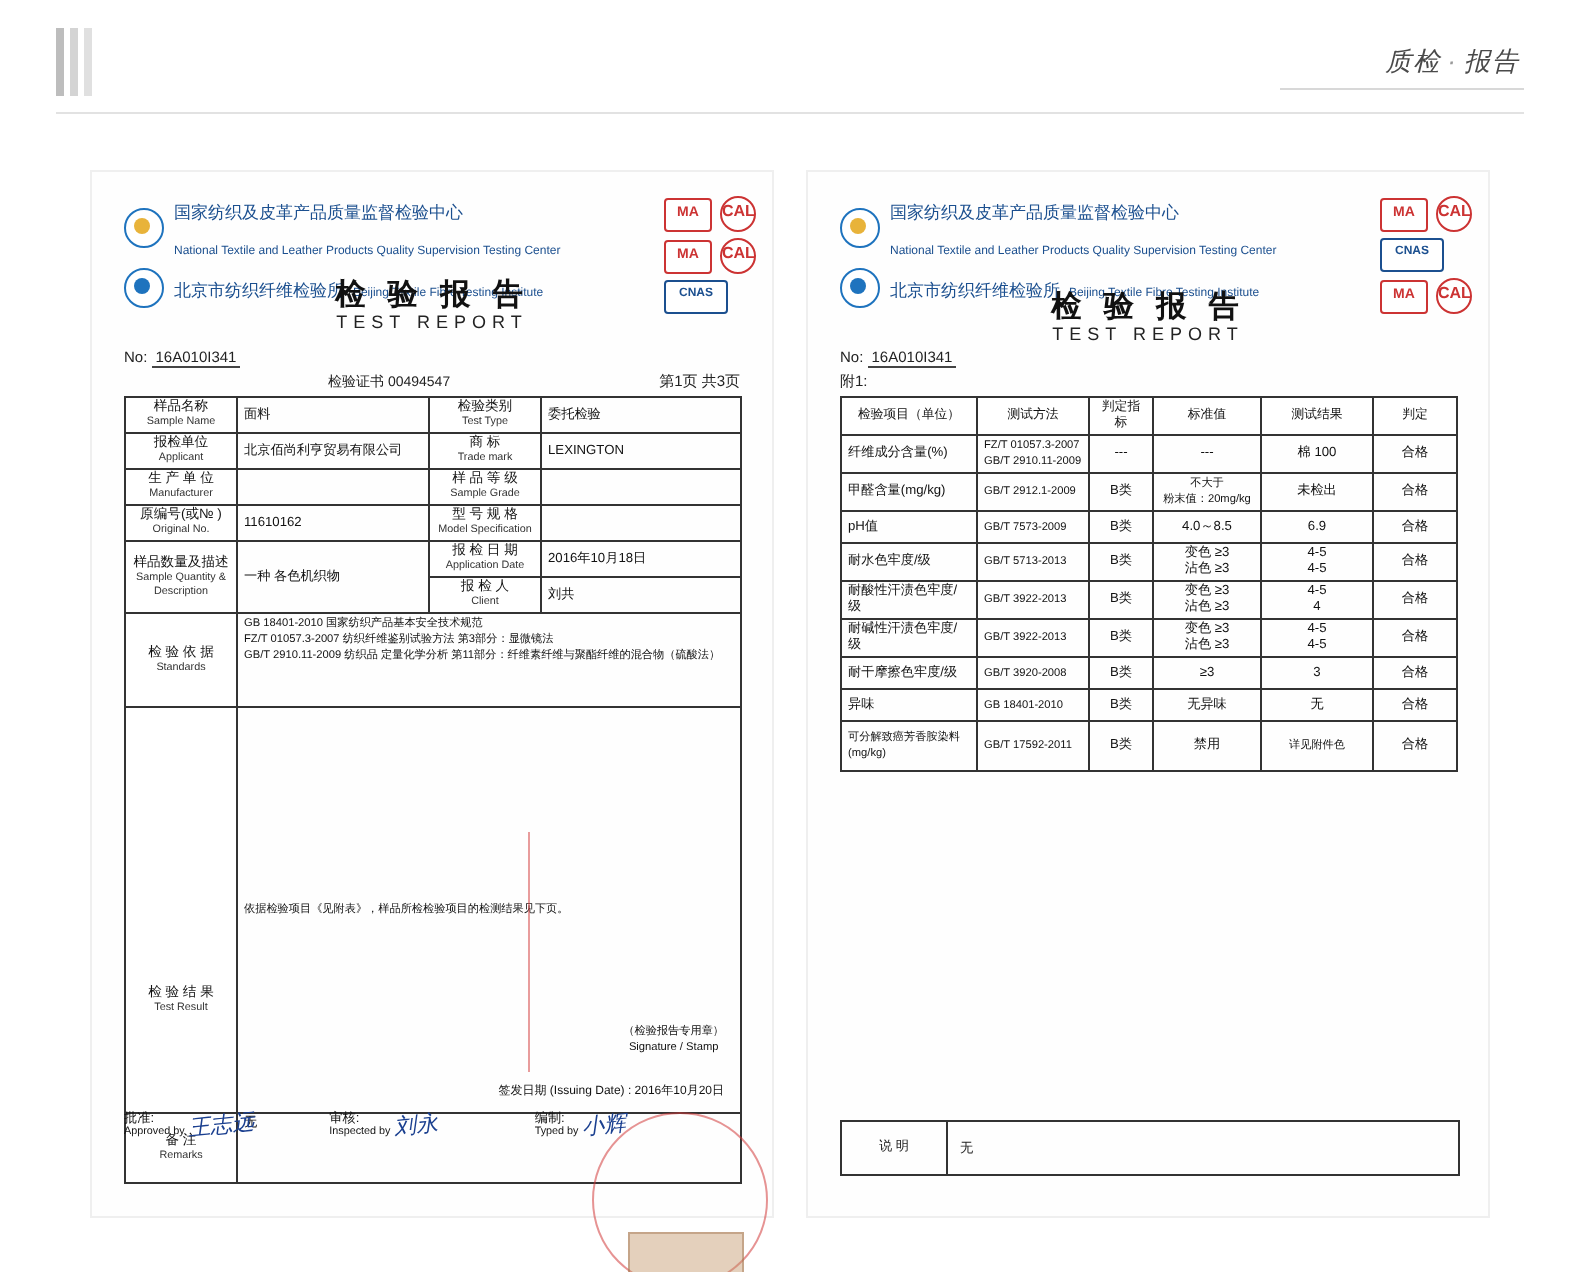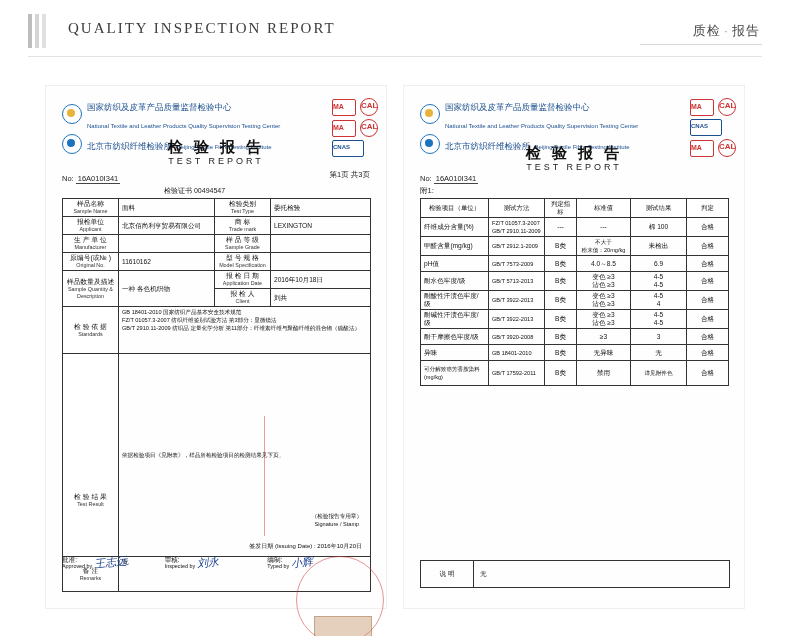--- a/index.html
+++ b/index.html
@@ -24,21 +24,21 @@
   .hdr-bars i:nth-child(1){background:#bdbdbd;}
   .hdr-bars i:nth-child(2){background:#d4d4d4;}
   .hdr-bars i:nth-child(3){background:#e0e0e0;}
   .hdr-title{
     position:absolute;left:68px;top:20px;
     font-size:15px;letter-spacing:2.0px;color:#3d3d3d;
     font-family:"Liberation Serif", serif;
   }
   .hdr-right{
     position:absolute;right:30px;top:22px;
-    font-size:13px;color:#4a4a4a;letter-spacing:1px;
+    font-size:13px;color:#4a4a4a;letter-spacing:1px;font-style:italic;
   }
   .hdr-right .dot{color:#9a9a9a;margin:0 3px;}
   .hdr-line{
     position:absolute;left:28px;top:56px;width:734px;height:1px;background:#e2e2e2;
   }
   .hdr-line2{
     position:absolute;left:640px;top:44px;width:122px;height:1px;background:#d8d8d8;
   }
 
   
@@ -61,21 +61,21 @@
     border-radius:50%;background:#e8b33a;
   }
   .logo-mark.blue:after{background:#1e73be;}
   .logo-txt .cn{font-size:8.5px;color:#1b4f8f;font-weight:normal;line-height:10px;white-space:nowrap;}
   .logo-txt .en{font-size:6px;color:#1b4f8f;line-height:8px;white-space:nowrap;}
 
   .badges{position:absolute;right:8px;top:12px;display:flex;flex-direction:column;gap:3px;}
   .badge-row{display:flex;gap:4px;align-items:center;}
   .badge{
     width:22px;height:15px;border:1px solid #c33;border-radius:2px;
-    color:#c33;font-size:7px;line-height:13px;text-align:left;
+    color:#c33;font-size:7px;line-height:13px;text-align:center;
     font-weight:bold;background:#fff;
   }
   .badge.circle{
     width:16px;height:16px;border-radius:50%;border:1px solid #c33;line-height:14px;font-size:8px;
   }
   .badge.cnas{width:30px;height:15px;font-size:6px;line-height:13px;border-color:#1b4f8f;color:#1b4f8f;}
 
   .title-cn{
     position:absolute;left:0;width:100%;text-align:center;top:58px;
     font-size:15px;font-weight:bold;letter-spacing:3px;color:#111;
@@ -84,21 +84,21 @@
   .title-en{
     position:absolute;left:0;width:100%;text-align:center;top:76px;
     font-size:9px;letter-spacing:3px;color:#222;
   }
   .t1 .title-cn{top:52px;}
   .t1 .title-en{top:70px;}
 
   .meta-no{position:absolute;left:16px;top:88px;font-size:7.5px;color:#222;}
   .meta-no .u{border-bottom:1px solid #444;padding:0 2px;}
   .meta-cert{position:absolute;left:118px;top:100px;font-size:7px;color:#222;}
-  .meta-page{position:absolute;right:16px;top:84px;font-size:7.5px;color:#222;}
+  .meta-page{position:absolute;right:16px;top:100px;font-size:7.5px;color:#222;}
   .meta-page2{position:absolute;right:16px;top:112px;font-size:7.5px;color:#222;}
   .meta-sheet{position:absolute;left:16px;top:100px;font-size:7.5px;color:#222;}
 
   table.grid{
     position:absolute;border-collapse:collapse;
     font-size:6.6px;color:#111;table-layout:fixed;
   }
   table.grid td{
     border:0.8px solid #333;padding:1px 3px;vertical-align:middle;
     line-height:8px;
@@ -153,21 +153,20 @@
 <body>
 
 <div class="page">
 
   <div class="header">
     <div class="hdr-bars">
         <i></i>
         <i></i>
         <i></i>
       </div>
-    <div class="hdr-title">QUALITY INSPECTION REPORT</div>
     <div class="hdr-right">
       <span>质检</span><span class="dot">·</span><span>报告</span>
     </div>
     <div class="hdr-line"></div>
     <div class="hdr-line2"></div>
   </div>
 
   <div class="sheet sheet1 t1">
 
     <div class="logo-block">

